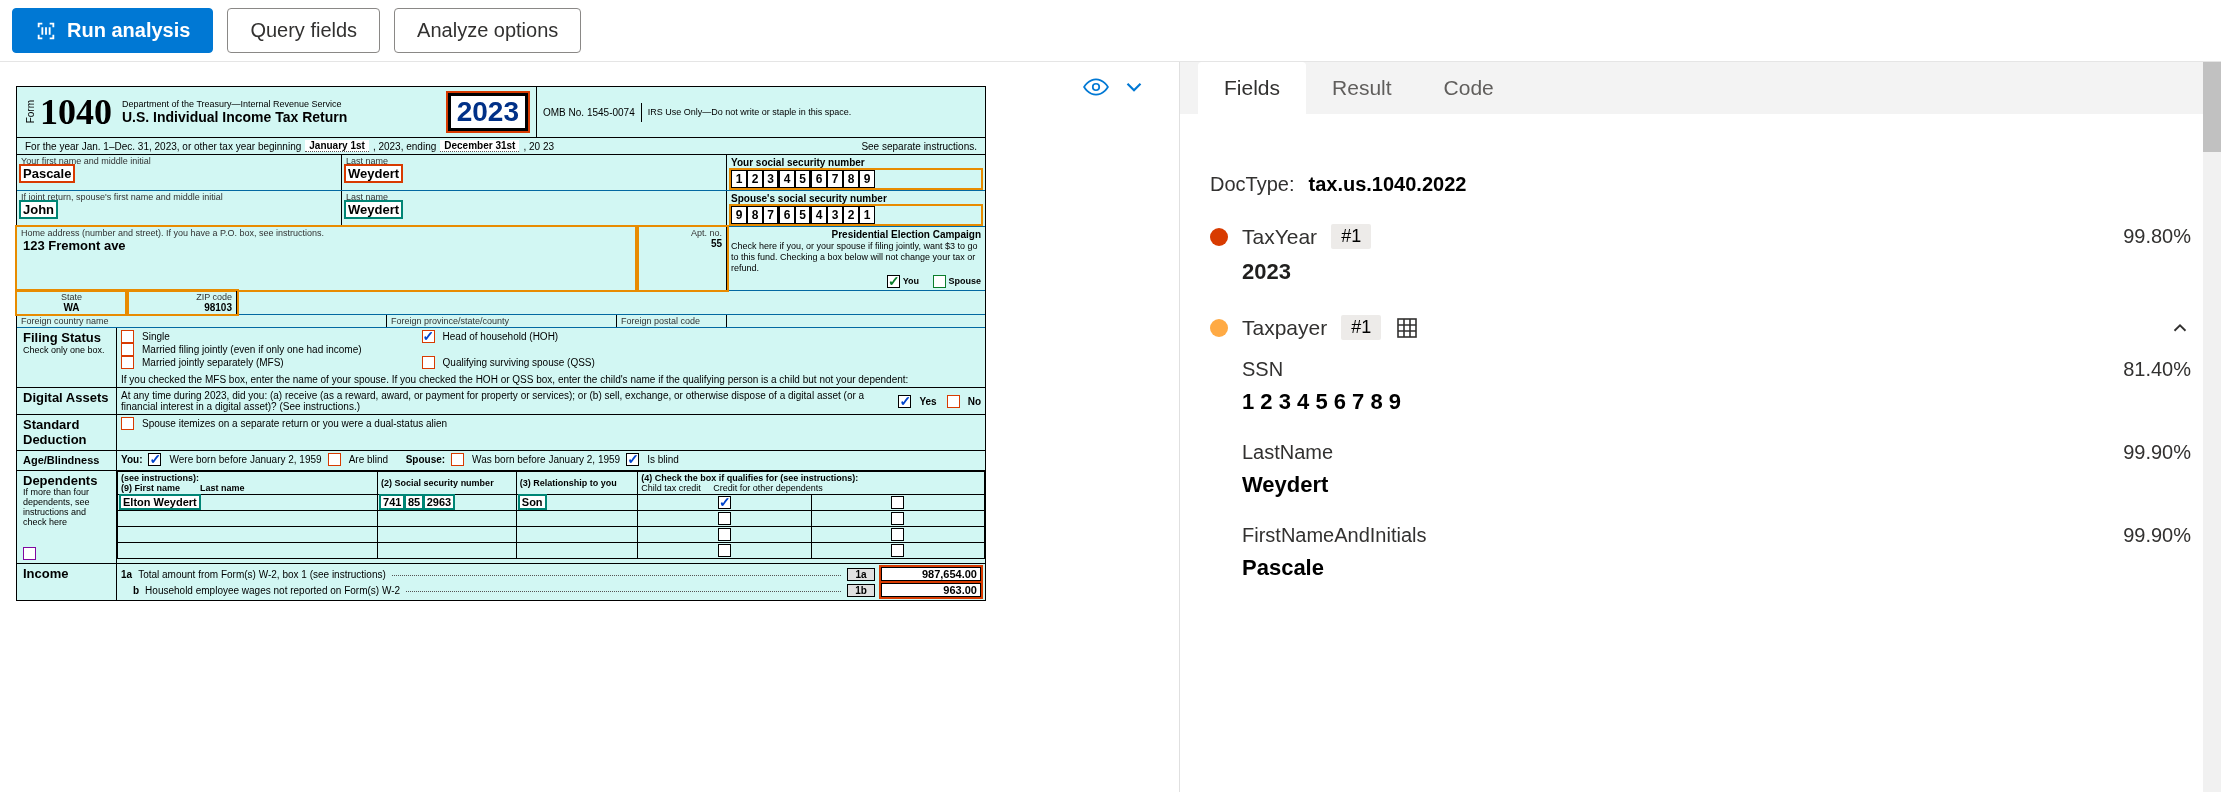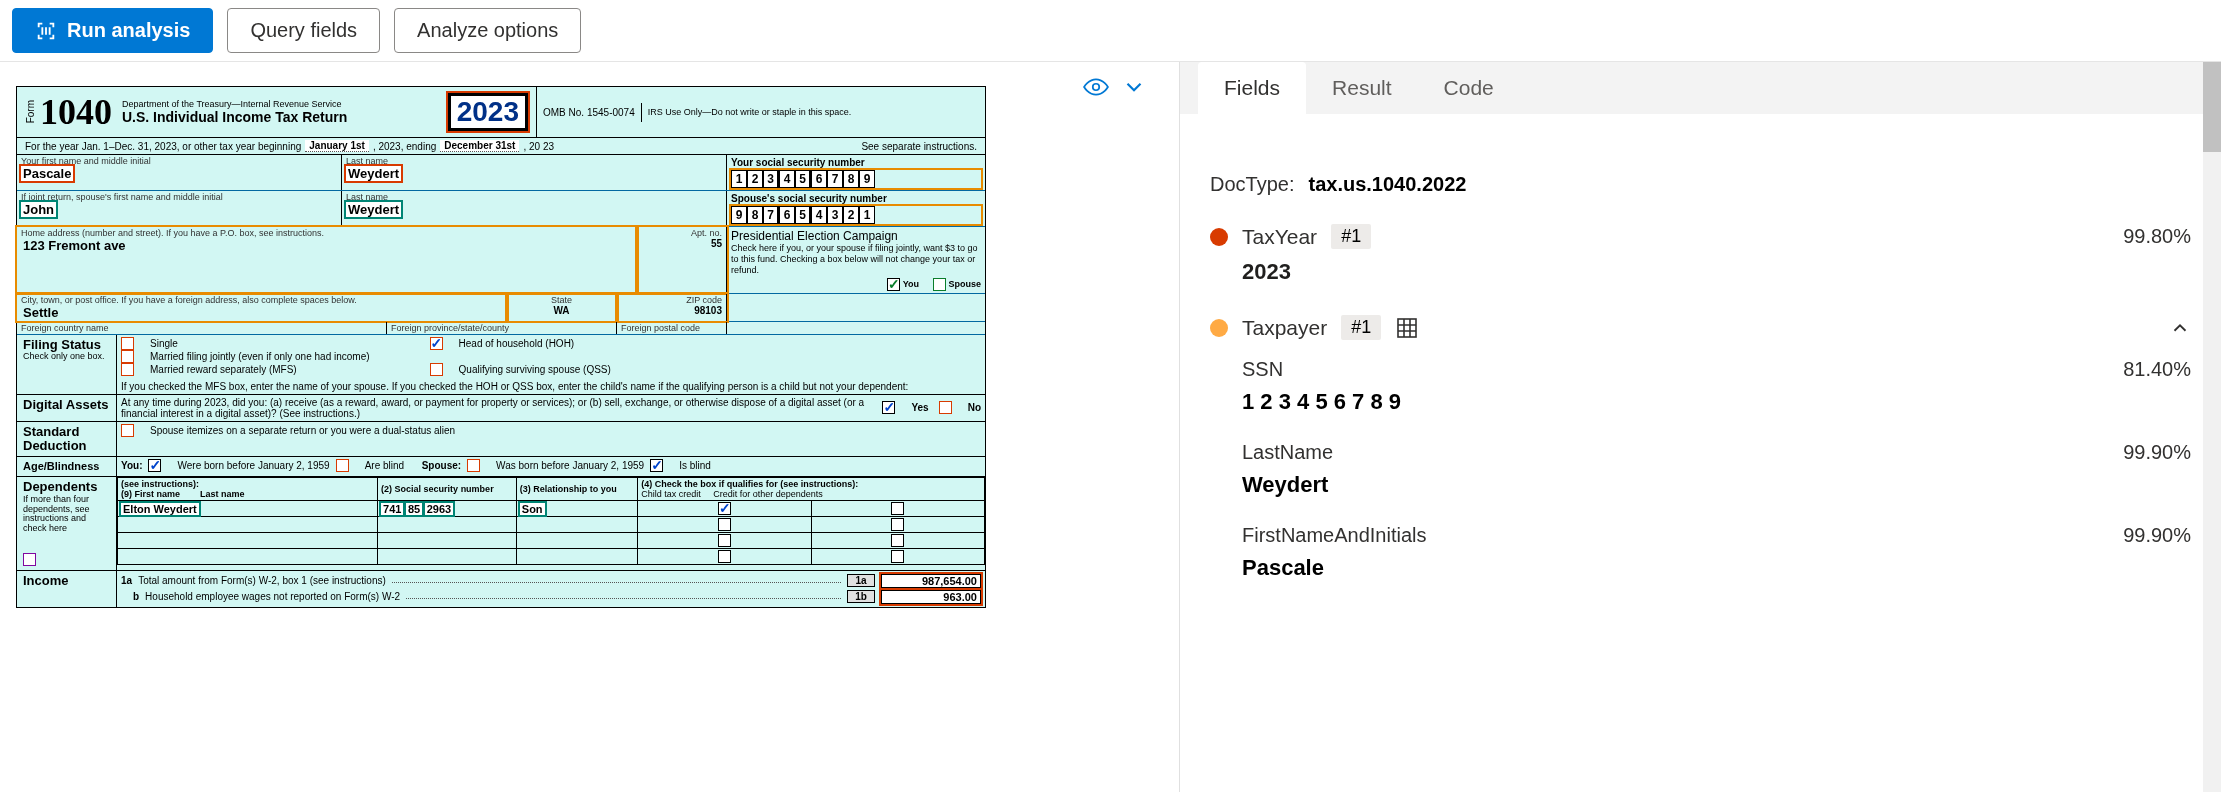--- a/index.html
+++ b/index.html
@@ -71,33 +71,33 @@
 .hl-orange { outline: 2px solid #e88b00; }
 .hl-teal { outline: 2px solid #008575; }
 
 .f-ssn { padding: 2px 4px; }
 .f-ssn .digits { display: flex; margin-top: 2px; }
 .f-ssn .digits span { width: 16px; height: 18px; border: 1px solid #000; display: inline-flex; align-items: center; justify-content: center; font-size: 12px; font-weight: bold; background: #fff; }
 .f-ssn .digits span:nth-child(3), .f-ssn .digits span:nth-child(5) { border-right: 2px solid #000; }
 .f-ssn .lbl { font-size: 10px; font-weight: bold; }
 
 .f-pec { font-size: 9px; padding: 2px 4px; line-height: 1.2; }
-.f-pec .hd { font-weight: normal; font-size: 12px; }
+.f-pec .hd { font-weight: bold; text-align: right; font-size: 10px; }
 .f-pec .cbrow { display: flex; gap: 14px; justify-content: flex-end; margin-top: 2px; }
 .ckbox { display: inline-block; width: 13px; height: 13px; border: 1.5px solid #000; background: #fff; vertical-align: middle; position: relative; }
 .ckbox.ck-hoh { border-color: #d83b01; }
 .ckbox.ck-green::after { content: "✓"; position: absolute; top: -3px; left: 0; color: #0a7d2b; font-weight: bold; font-size: 14px; }
 .ckbox.ck-blue::after { content: "✓"; position: absolute; top: -3px; left: 0; color: #0044cc; font-weight: bold; font-size: 14px; }
 
 .f-section { display: flex; border-bottom: 1px solid #000; }
 .f-section-lbl { flex: 0 0 100px; border-right: 1px solid #000; padding: 3px 6px; font-size: 13px; font-weight: bold; line-height: 1.1; }
 .f-section-lbl .sub { font-size: 9px; font-weight: normal; }
 .f-section-body { flex: 1; font-size: 10px; padding: 2px 4px; }
 .fs-row { display: flex; gap: 6px; align-items: center; margin-bottom: 2px; }
-.fs-opt { display: flex; align-items: center; gap: 16px; }
+.fs-opt { display: flex; align-items: center; gap: 8px; }
 
 .f-dep-table { width: 100%; border-collapse: collapse; font-size: 9px; }
 .f-dep-table th, .f-dep-table td { border: 1px solid #000; padding: 1px 3px; text-align: left; }
 .f-dep-table .dep-in { background: #fff; font-weight: bold; font-size: 11px; display: inline-block; padding: 0 2px; }
 
 .f-income-line { display: flex; align-items: center; font-size: 10px; gap: 6px; padding: 1px 0; }
 .f-income-line .dots { flex: 1; border-bottom: 1px dotted #555; height: 4px; }
 .f-income-line .lineno { width: 28px; border: 1px solid #000; text-align: center; font-weight: bold; background: #e0e0e0; }
 .f-income-line .amount { width: 100px; border: 1px solid #000; text-align: right; padding-right: 3px; font-weight: bold; font-size: 11px; background: #fff; }
 
@@ -218,24 +218,20 @@
             <div class="hd">Presidential Election Campaign</div>
             <div>Check here if you, or your spouse if filing jointly, want $3 to go to this fund. Checking a box below will not change your tax or refund.</div>
             <div class="cbrow">
               <span><span class="ckbox ck-green"></span> <b>You</b></span>
               <span><span class="ckbox" style="border-color:#0a7d2b"></span> <b>Spouse</b></span>
             </div>
           </div>
         </div>
 
         <div class="f-row">
-          <div class="f-cell hl-orange" style="flex:0 0 490px">
-            <div class="f-lbl">City, town, or post office. If you have a foreign address, also complete spaces below.</div>
-            <span class="f-in" style="outline:none;background:transparent">Settle</span>
-          </div>
           <div class="f-cell hl-orange" style="flex:0 0 110px;text-align:center">
             <div class="f-lbl">State</div>
             <span style="font-weight:bold">WA</span>
           </div>
           <div class="f-cell hl-orange" style="flex:0 0 110px;text-align:right">
             <div class="f-lbl">ZIP code</div>
             <span style="font-weight:bold">98103</span>
           </div>
           <div style="flex:1"></div>
         </div>
@@ -264,21 +260,21 @@
                 <div class="fs-opt">
                     <span class="ckbox ck-hoh"></span>
                     <span>Single</span>
                   </div>
                 <div class="fs-opt">
                     <span class="ckbox ck-hoh"></span>
                     <span>Married filing jointly (even if only one had income)</span>
                   </div>
                 <div class="fs-opt">
                     <span class="ckbox ck-hoh"></span>
-                    <span>Married reward separately (MFS)</span>
+                    <span>Married jointly separately (MFS)</span>
                   </div>
               </div>
               <div>
                 <div class="fs-opt">
                     <span class="ckbox ck-hoh ck-blue"></span>
                     <span>Head of household (HOH)</span>
                   </div>
                 <div style="height:13px"></div>
                 <div class="fs-opt">
                     <span class="ckbox ck-hoh"></span>

